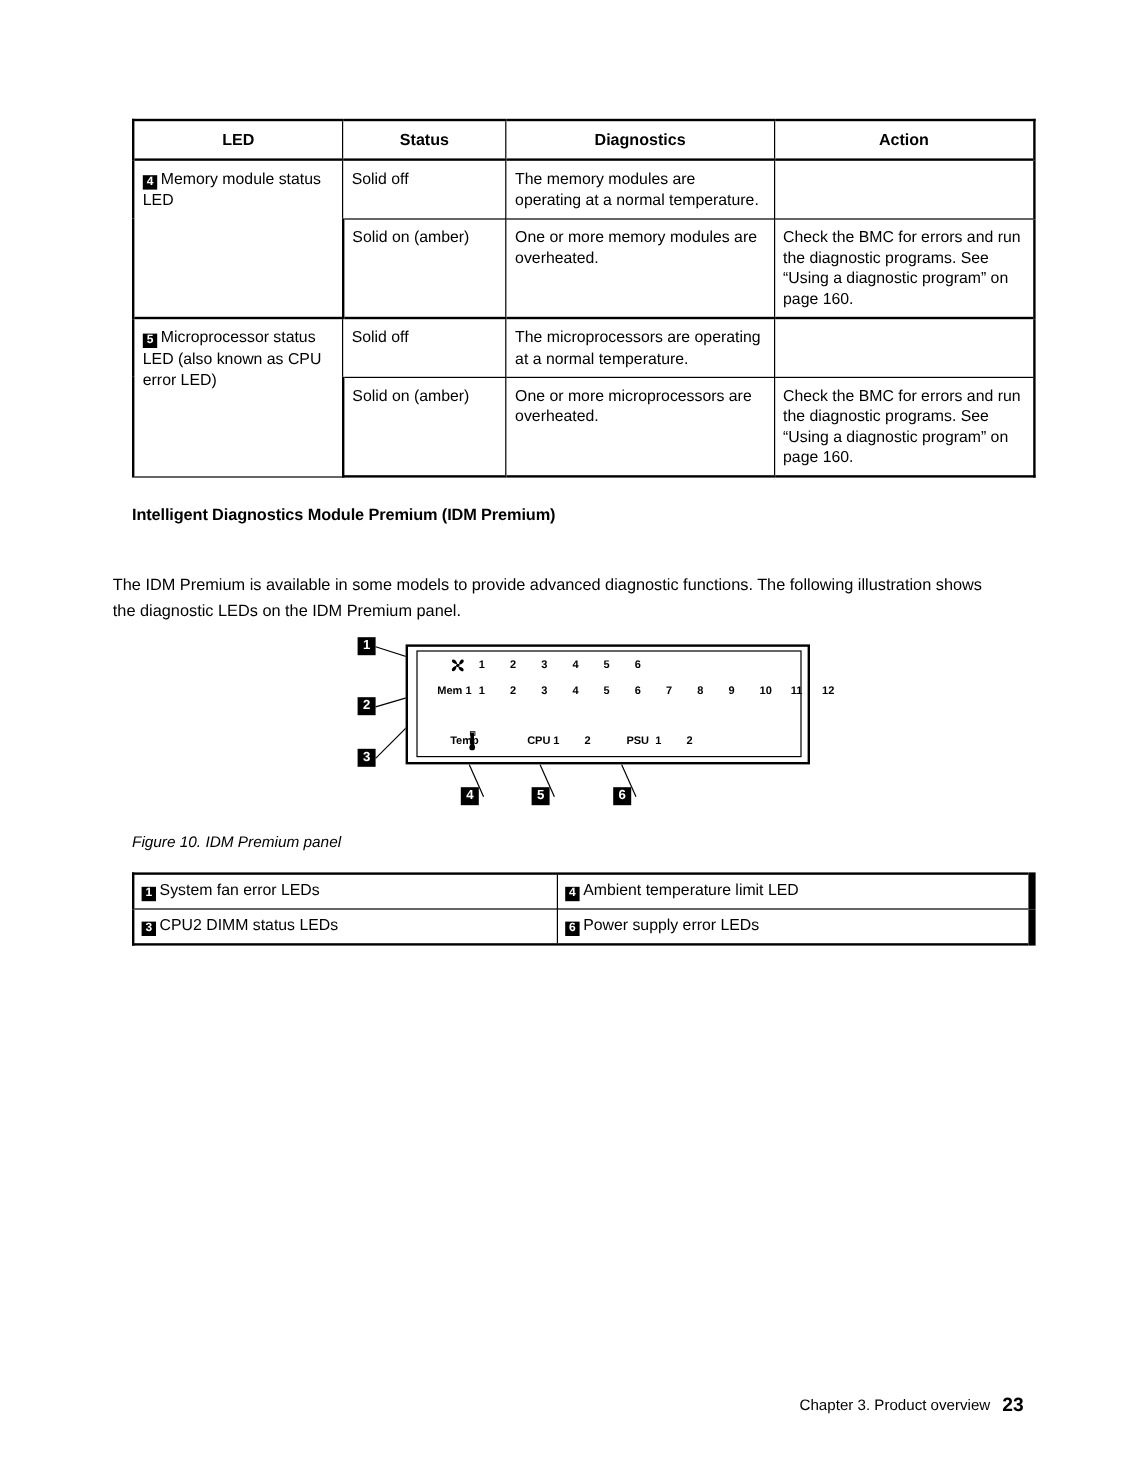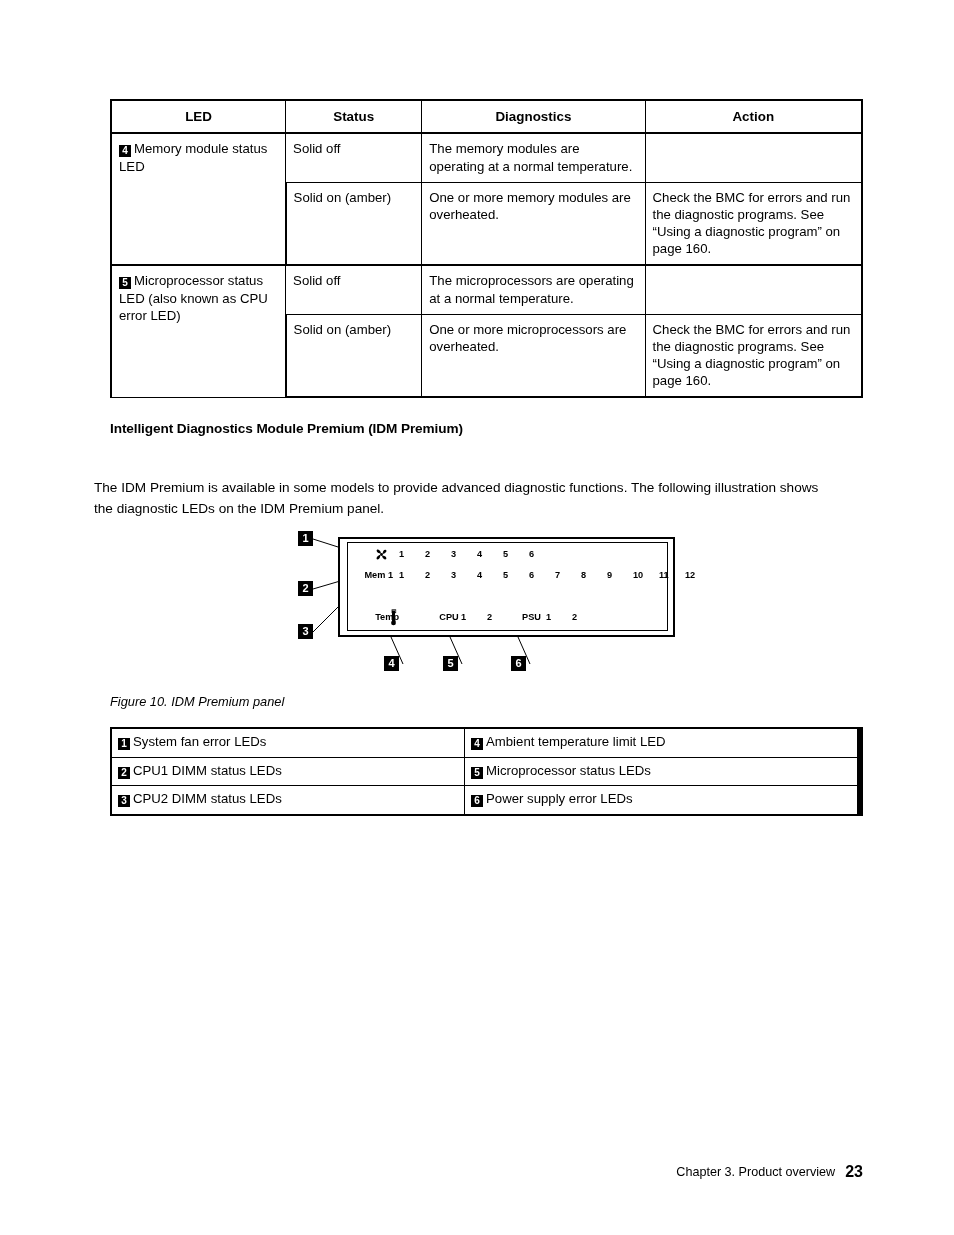--- a/index.html
+++ b/index.html
@@ -192,21 +192,21 @@
     line-height: 1.25;
   }
   .legend-table td:first-child { width: 340px; border-left: 2px solid #000000; margin-top: 12px; }
   .legend-table td:last-child { border-right: 6px solid #000000; }
   .legend-table tr:first-child td { border-top: 2px solid #000000; }
   .legend-table tr:last-child td { border-bottom: 2px solid #000000; }
 
   
   .footer {
     position: absolute;
-    right: 91px;
+    right: 101px;
     top: 1163px;
     font-size: 12.6px;
     white-space: nowrap;
   }
   .footer .page-no {
     font-size: 16px;
     font-weight: bold;
     margin-left: 10px;
     vertical-align: -1px;
   }
@@ -331,24 +331,20 @@
 
 <div class="fig-caption">Figure 10. IDM Premium panel</div>
 
 <table class="legend-table">
   <tbody>
     <tr>
       <td><span class="badge">1</span><span>System fan error LEDs</span></td>
       <td><span class="badge">4</span><span>Ambient temperature limit LED</span></td>
     </tr>
     <tr>
-      <td><span class="badge">2</span><span>CPU1 DIMM status LEDs</span></td>
-      <td><span class="badge">5</span><span>Microprocessor status LEDs</span></td>
-    </tr>
-    <tr>
       <td><span class="badge">3</span><span>CPU2 DIMM status LEDs</span></td>
       <td><span class="badge">6</span><span>Power supply error LEDs</span></td>
     </tr>
   </tbody>
 </table>
 
 <div class="footer">
   <span>Chapter 3. Product overview</span><span class="page-no">23</span>
 </div>
 

